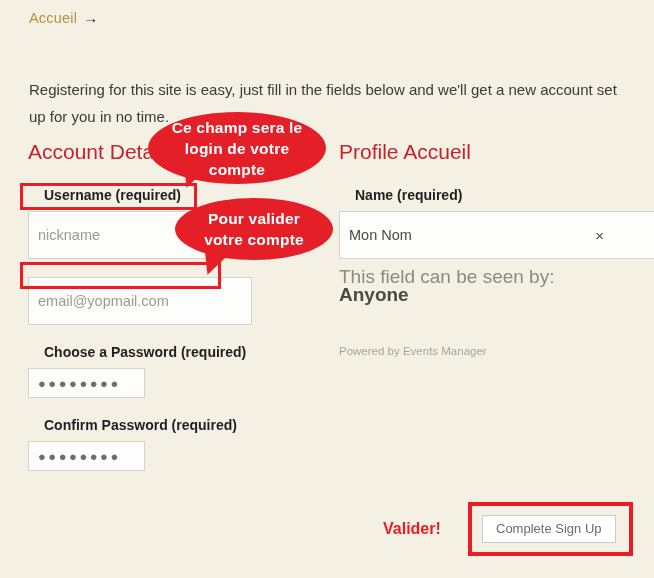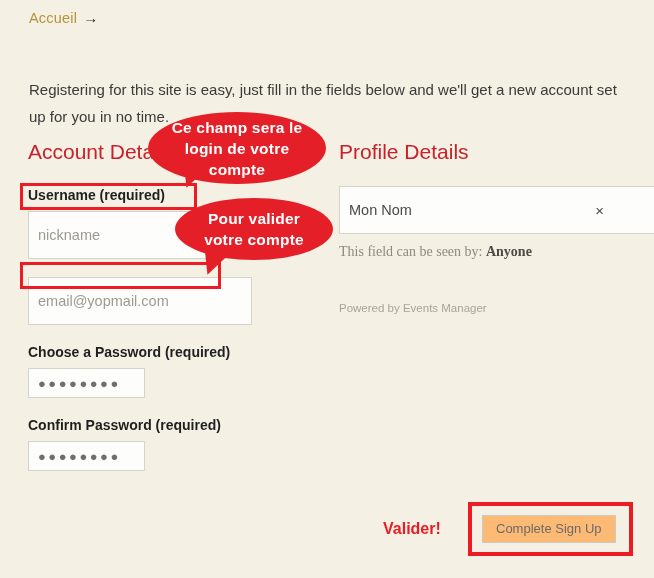--- a/index.html
+++ b/index.html
@@ -61,21 +61,21 @@
     color: #c8212c;
     font-size: 21px;
     font-weight: normal;
     margin: 0 0 22px 0;
     line-height: 24px;
   }
   .field-label {
     font-size: 14px;
     font-weight: bold;
     color: #1f1f1f;
-    margin: 0 0 7px 0;
+    margin: 0 0 7px 16px;
     line-height: 18px;
     display: inline-block;
   }
   .field-block { margin-bottom: 18px; }
 
   input.txt {
     display: block;
     box-sizing: border-box;
     font-family: "Liberation Sans", sans-serif;
     font-size: 14.5px;
@@ -111,25 +111,24 @@
     position: absolute;
     right: 9px;
     top: 50%;
     transform: translateY(-50%);
     font-size: 15px;
     color: #4b4b4b;
     cursor: pointer;
     line-height: 1;
   }
   .visibility-note {
-    font-size: 14px;
+    font-size: 19px;
     color: #8d8a82;
     margin-top: 9px;
     line-height: 18px;
-    font-family: Liberation Serif, serif;
   }
   .visibility-note b { color: #4d4a45; }
   .powered {
     font-size: 11.5px;
     color: #a8a49a;
     margin-top: 40px;
     line-height: 14px;
   }
 
   
@@ -197,21 +196,21 @@
     color: #ed1c24;
     line-height: 20px;
   }
   .submit-btn {
     position: absolute;
     left: 482px;
     top: 515px;
     font-family: "Liberation Sans", sans-serif;
     font-size: 13px;
     color: #6b6b6b;
-    background: #fdba74;
+    background: #ffffff;
     border: 1px solid #cdcac2;
     padding: 5px 13px;
     cursor: pointer;
     line-height: 16px;
   }
 </style>
 </head>
 <body>
 
 <div class="breadcrumb">
@@ -237,23 +236,24 @@
     <div class="pw-dots">●●●●●●●●</div>
   </div>
 
   <div class="field-block">
     <label class="field-label">Confirm Password (required)</label>
     <div class="pw-dots">●●●●●●●●</div>
   </div>
 </div>
 
 <div class="col-right">
-  <h2 class="section-title">Profile Details</h2>
-
-  <div class="field-block">
+  <h2 class="section-title">Profile Accueil</h2>
+
+  <div class="field-block">
+    <label class="field-label">Name (required)</label>
     <div class="name-wrap">
       <input class="txt w-name" type="text" value="Mon Nom" style="">
       <span class="clear-icon">×</span>
     </div>
     <div class="visibility-note"><span>This field can be seen by: </span><b>Anyone</b></div>
   </div>
 
   <div class="powered">Powered by Events Manager</div>
 </div>
 

